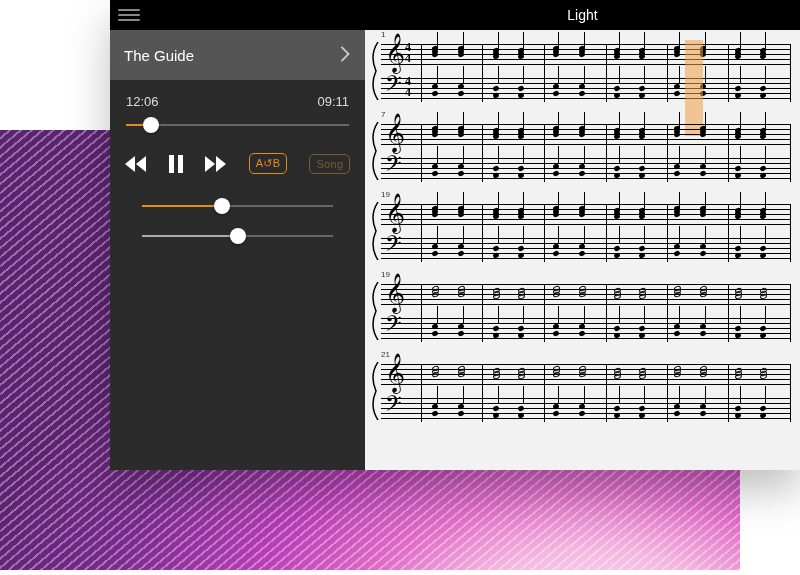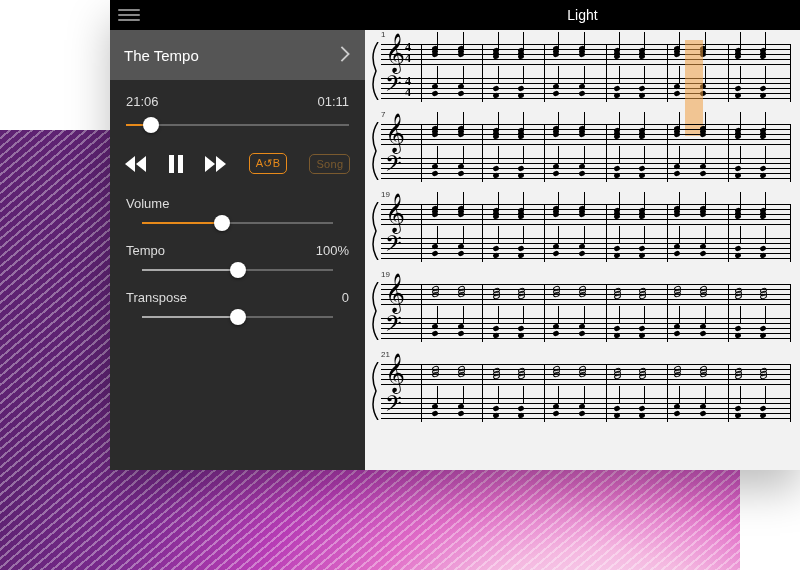--- a/index.html
+++ b/index.html
@@ -179,31 +179,31 @@
   <div class="panel">
     <div class="topbar">
       <div class="hamburger">
         <span></span>
           <span></span>
           <span></span>
       </div>
     </div>
 
     <div class="song-row">
-      <span>The Tempo</span>
+      <span>The Guide</span>
       <span class="chev-right">
         <svg viewBox="0 0 12 20">
             <path d="M2 2 L10 10 L2 18" stroke="#ccc" stroke-width="2" fill="none"></path>
           </svg>
       </span>
     </div>
 
     <div class="times">
-      <span>21:06</span>
-      <span>01:11</span>
+      <span>12:06</span>
+      <span>09:11</span>
     </div>
     <div class="slider">
       <div class="track"></div>
         <div class="fill" style="width: 11%;"></div>
         <div class="thumb" style="left: 11%;"></div>
     </div>
 
     <div class="transport">
       <div class="t-btn">
         <svg width="22" height="16" viewBox="0 0 22 16">
@@ -223,53 +223,35 @@
       </div>
       <div class="pill">
         <span>A↺B</span>
       </div>
       <div class="pill dim">
         <span>Song</span>
       </div>
     </div>
 
     <div class="ctrl">
-      <div class="ctrl-head">
-        <span>Volume</span>
-      </div>
       <div class="slider">
         <div class="track"></div>
           <div class="fill" style="width: 42%;"></div>
           <div class="thumb" style="left: 42%;"></div>
       </div>
     </div>
 
     <div class="ctrl">
-      <div class="ctrl-head">
-        <span>Tempo</span>
-        <span>100%</span>
-      </div>
       <div class="slider grey">
         <div class="track"></div>
           <div class="fill" style="width: 50%;"></div>
           <div class="thumb" style="left: 50%;"></div>
       </div>
     </div>
 
-    <div class="ctrl">
-      <div class="ctrl-head">
-        <span>Transpose</span>
-        <span>0</span>
-      </div>
-      <div class="slider grey">
-        <div class="track"></div>
-          <div class="fill" style="width: 50%;"></div>
-          <div class="thumb" style="left: 50%;"></div>
-      </div>
-    </div>
   </div>
 
   <div class="score">
     <div class="score-top">
       <span>Light</span>
     </div>
     <div class="score-body" id="score-body">
         <div class="system">
           <div class="bar-num">1</div>
           <div class="brace"><svg viewBox="0 0 8 64" preserveAspectRatio="none">

